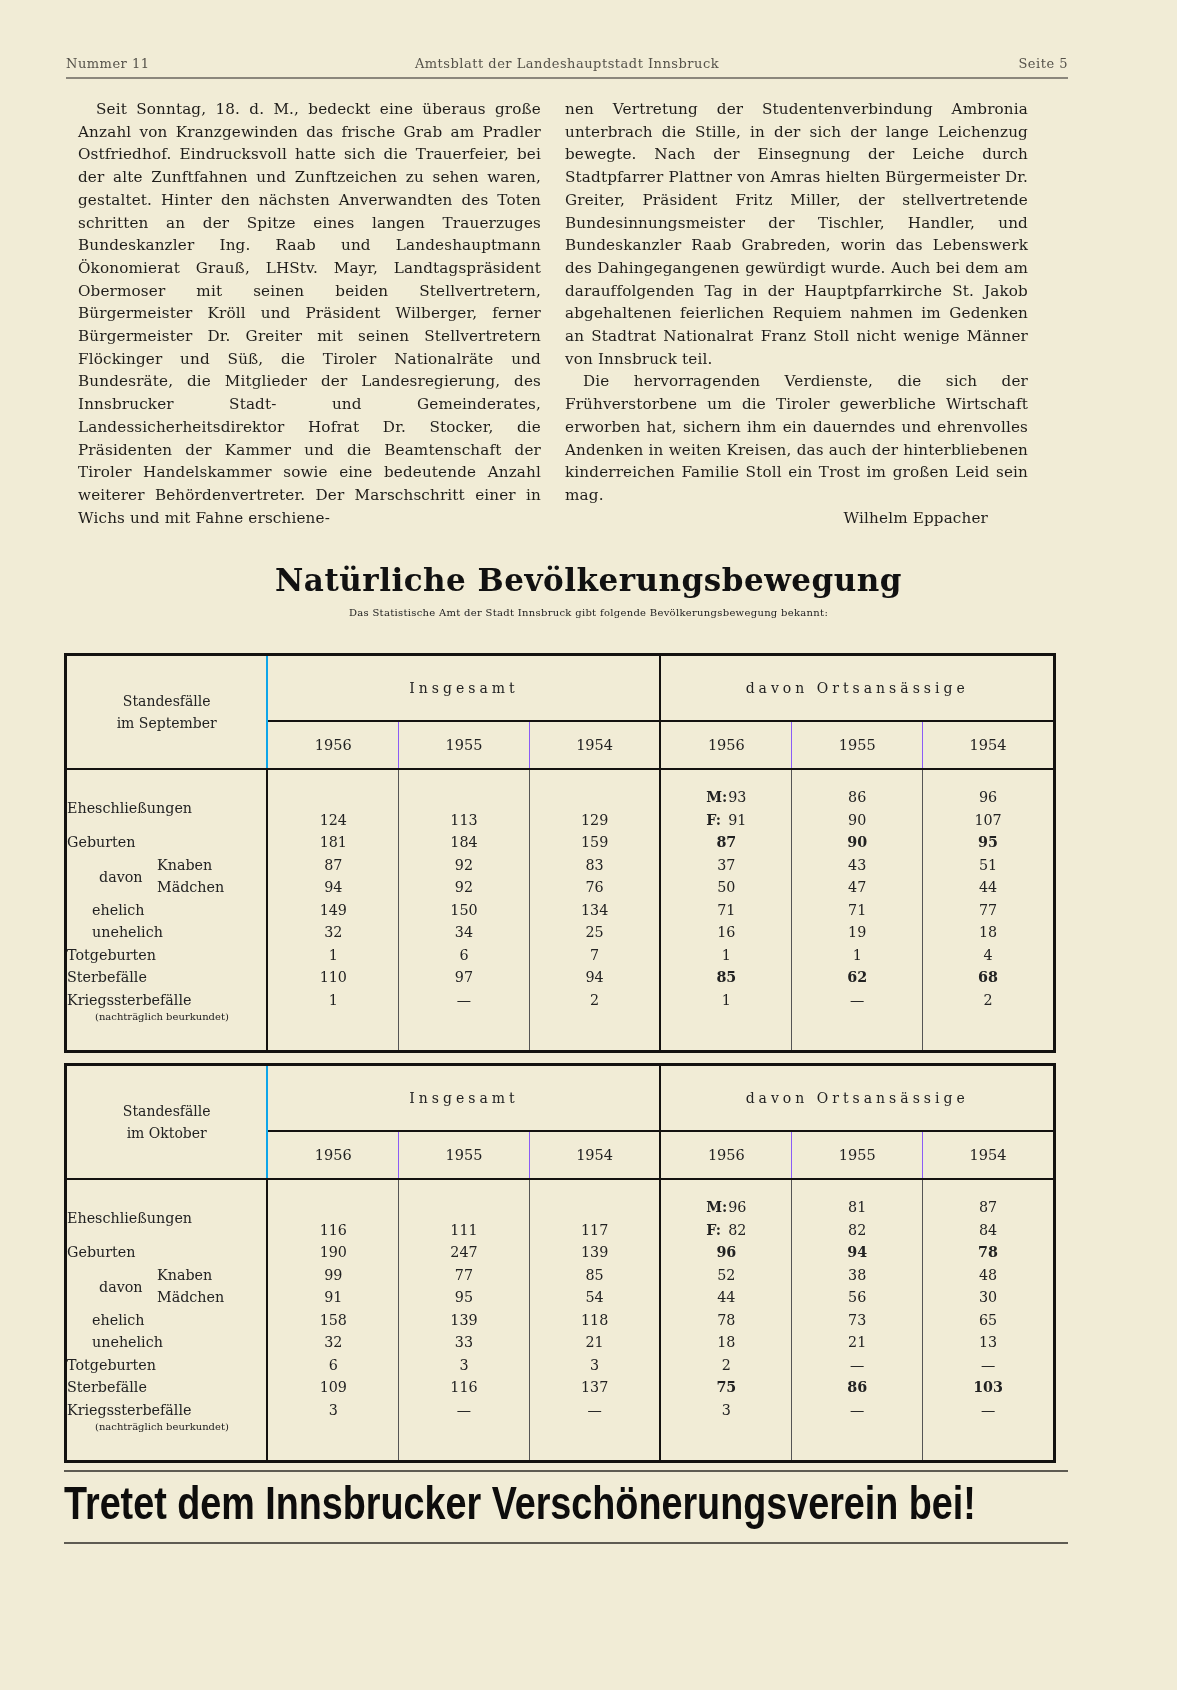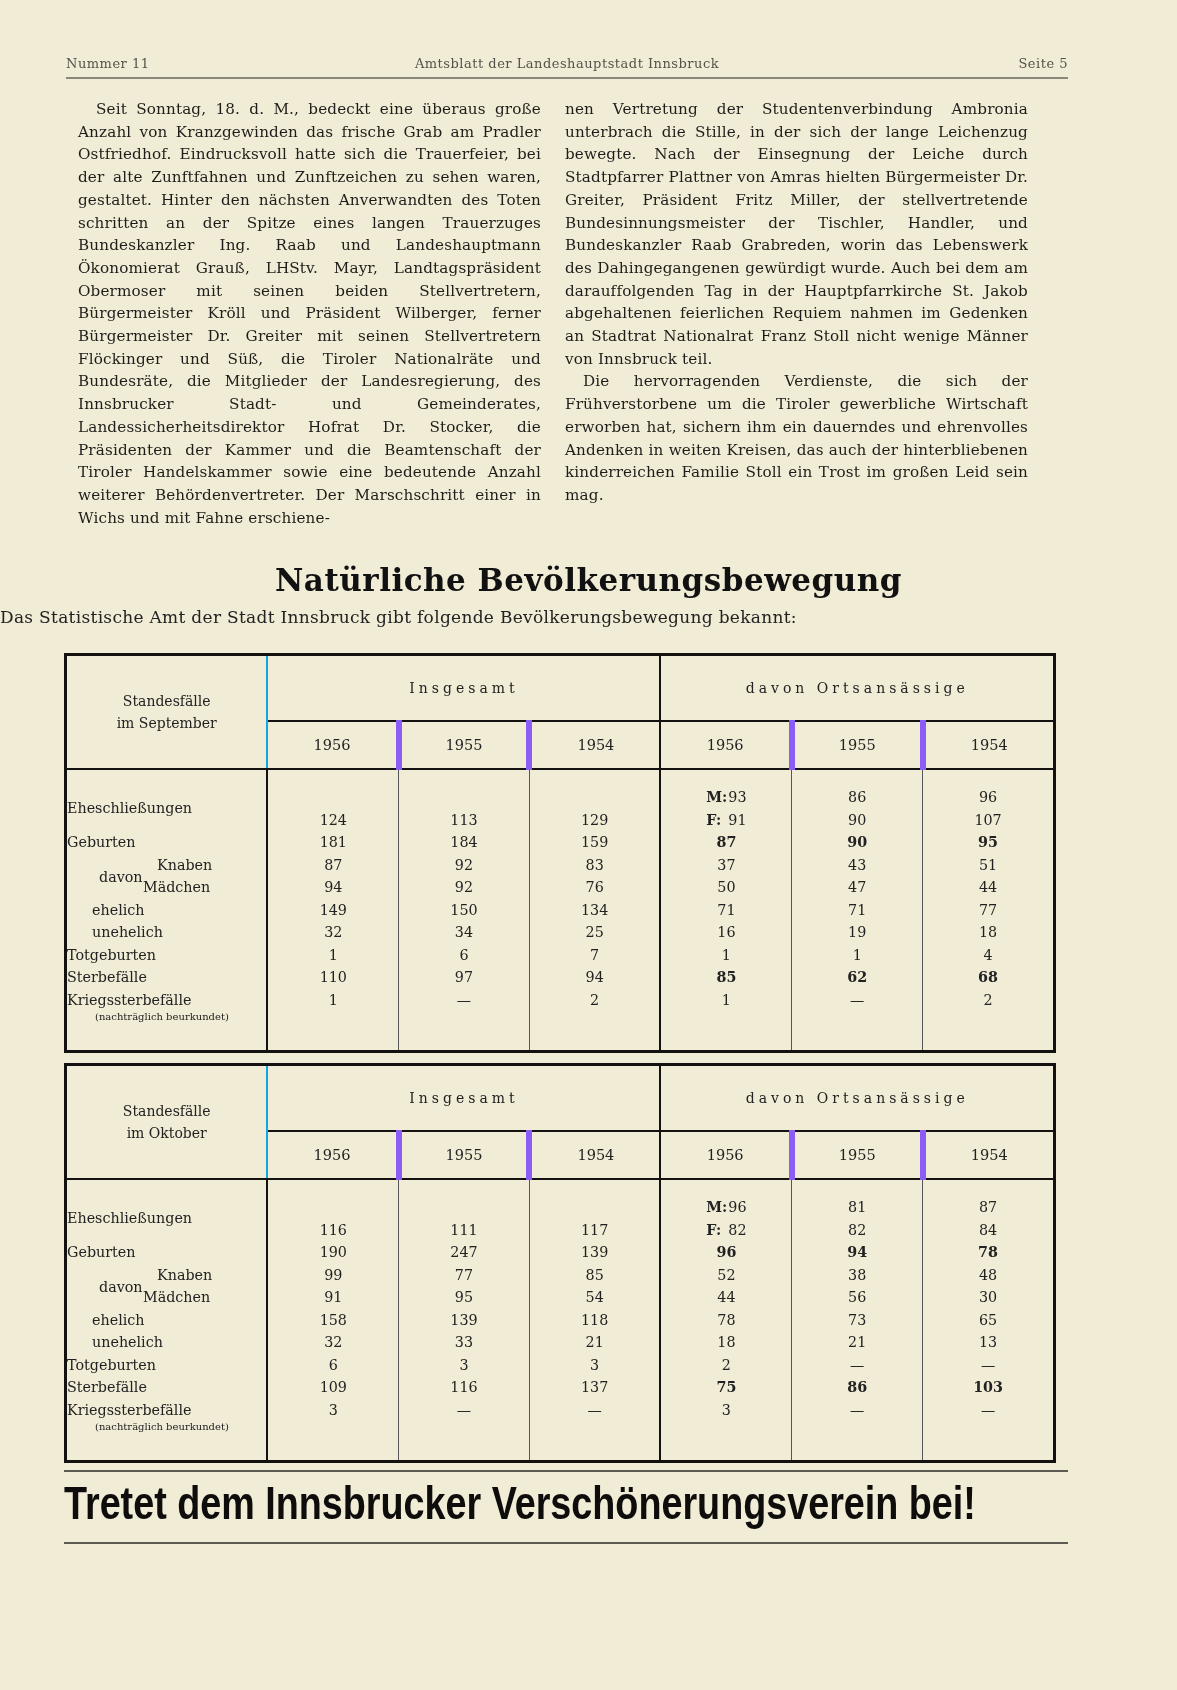--- a/index.html
+++ b/index.html
@@ -34,22 +34,22 @@
     .col p { margin: 0; text-indent: 0; }
     .col p.indent { text-indent: 18px; }
     .signature { text-align: right; padding-right: 40px; margin-top: 2px; }
 
     .title {
       position: absolute; left: 0; width: 1177px; top: 562px; text-align: center;
       font-family: "DejaVu Serif", serif; font-size: 31px; font-weight: bold;
       letter-spacing: 0.5px; color: #111;
     }
     .subtitle {
-      position: absolute; left: 0; width: 1177px; top: 607px; 
-      font-family: "DejaVu Serif", serif; font-size: 17px; color: #222;
+      position: absolute; left: 0; width: 1177px; top: 607px; text-align: center;
+      font-family: "DejaVu Serif", serif; font-size: 10px; color: #222;
       letter-spacing: 0.3px;
     }
 
     table.stat {
       position: absolute; left: 64px; width: 992px;
       border-collapse: collapse;
       border: 3px solid #141210;
       font-family: "DejaVu Serif", serif;
       color: #222;
     }
@@ -63,21 +63,21 @@
     }
     .h-group {
       height: 64px; text-align: center; vertical-align: middle;
       font-size: 14px; font-weight: normal; letter-spacing: 4px;
       border-bottom: 2px solid #141210;
     }
     .h-group.g1 { border-right: 2px solid #141210; }
     .h-year {
       height: 46px; text-align: center; vertical-align: middle;
       font-size: 14.5px; font-weight: normal;
-      border-bottom: 2px solid #141210; border-right: 6px solid #8b5cf6;
+      border-bottom: 2px solid #141210; border-right: 1px solid #8b5cf6;
     }
     .h-year.last-ins { border-right: 2px solid #141210; }
     .h-year.last { border-right: none; }
 
     td.lbl {
       text-align: left; font-size: 14.3px; line-height: 22.5px;
       border-right: 2px solid #141210; padding-left: 0;
       white-space: nowrap;
     }
     td.num {
@@ -88,21 +88,21 @@
     td.num.last { border-right: none; }
     td.num.bold { font-weight: bold; }
     tr.first td { padding-top: 16px; }
     tr.first td.num { vertical-align: bottom; margin-top: 40px; }
     tr.last-row td { padding-bottom: 28px; }
     .lbl .ind1 { display: inline-block; padding-left: 25px; }
     .lbl .ind0 { display: inline-block; padding-left: 0; }
     .davon-wrap { position: relative; height: 45px; }
     .davon { position: absolute; left: 32px; top: 12px; }
     .davon-a { position: absolute; left: 90px; top: 0px; }
-    .davon-b { position: absolute; left: 76px; top: 22.5px; }
+    .davon-b { position: absolute; left: 90px; top: 22.5px; }
     .kr-sub { display: block; font-size: 10px; line-height: 11px; padding-left: 28px; }
     .mf { display: inline-block; text-align: left; }
     .mf .k { font-weight: bold; display: inline-block; width: 22px; }
 
     .slogan-rule { position: absolute; left: 64px; width: 1004px; height: 2px; background: #5e5b52; }
     .slogan {
       position: absolute; left: 64px; top: 1475px; width: 1004px;
       font-family: "Liberation Sans", sans-serif; font-weight: bold;
       font-size: 46px; line-height: 56px; color: #0e0d0c;
       transform: scaleX(0.82); transform-origin: left center;
@@ -121,20 +121,21 @@
   </div>
   <div class="head-rule"></div>
 
   <div class="columns">
     <div class="col left">
       <p class="indent">Seit Sonntag, 18. d. M., bedeckt eine überaus große Anzahl von Kranzgewinden das frische Grab am Pradler Ostfriedhof. Eindrucksvoll hatte sich die Trauerfeier, bei der alte Zunftfahnen und Zunftzeichen zu sehen waren, gestaltet. Hinter den nächsten Anverwandten des Toten schritten an der Spitze eines langen Trauerzuges Bundeskanzler Ing. Raab und Landeshauptmann Ökonomierat Grauß, LHStv. Mayr, Landtagspräsident Obermoser mit seinen beiden Stellvertretern, Bürgermeister Kröll und Präsident Wilberger, ferner Bürgermeister Dr. Greiter mit seinen Stellvertretern Flöckinger und Süß, die Tiroler Nationalräte und Bundesräte, die Mitglieder der Landesregierung, des Innsbrucker Stadt- und Gemeinderates, Landessicherheitsdirektor Hofrat Dr. Stocker, die Präsidenten der Kammer und die Beamtenschaft der Tiroler Handelskammer sowie eine bedeutende Anzahl weiterer Behördenvertreter. Der Marschschritt einer in Wichs und mit Fahne erschiene-</p>
     </div>
     <div class="col right">
       <p>nen Vertretung der Studentenverbindung Ambronia unterbrach die Stille, in der sich der lange Leichenzug bewegte. Nach der Einsegnung der Leiche durch Stadtpfarrer Plattner von Amras hielten Bürgermeister Dr. Greiter, Präsident Fritz Miller, der stellvertretende Bundesinnungsmeister der Tischler, Handler, und Bundeskanzler Raab Grabreden, worin das Lebenswerk des Dahingegangenen gewürdigt wurde. Auch bei dem am darauffolgenden Tag in der Hauptpfarrkirche St. Jakob abgehaltenen feierlichen Requiem nahmen im Gedenken an Stadtrat Nationalrat Franz Stoll nicht wenige Männer von Innsbruck teil.</p>
       <p class="indent">Die hervorragenden Verdienste, die sich der Frühverstorbene um die Tiroler gewerbliche Wirtschaft erworben hat, sichern ihm ein dauerndes und ehrenvolles Andenken in weiten Kreisen, das auch der hinterbliebenen kinderreichen Familie Stoll ein Trost im großen Leid sein mag.</p>
+      <p class="signature">Wilhelm Eppacher</p>
     </div>
   </div>
 
   <div class="title">Natürliche Bevölkerungsbewegung</div>
   <div class="subtitle">Das Statistische Amt der Stadt Innsbruck gibt folgende Bevölkerungsbewegung bekannt:</div>
 
   <table class="stat sep">
     <tbody>
         <tr>
       <th class="h-label" rowspan="2">

